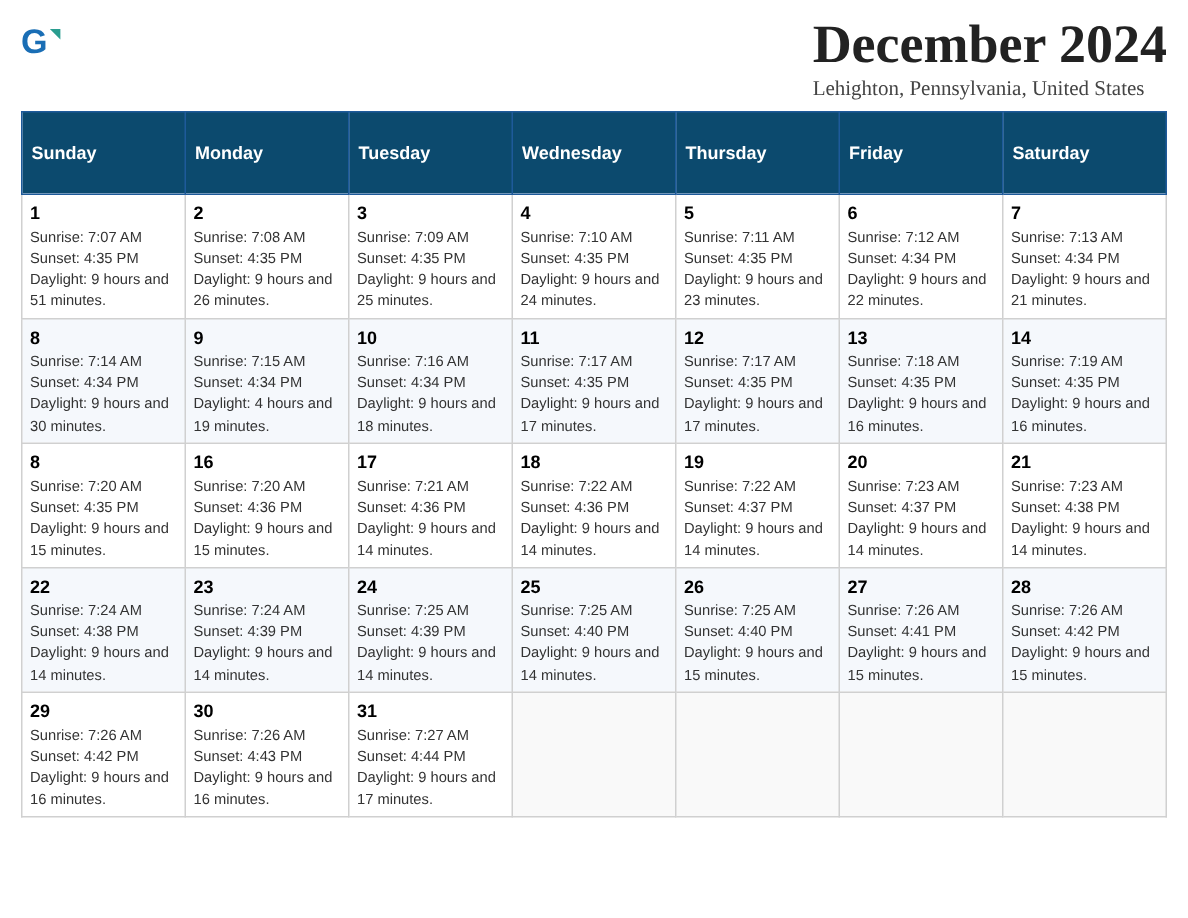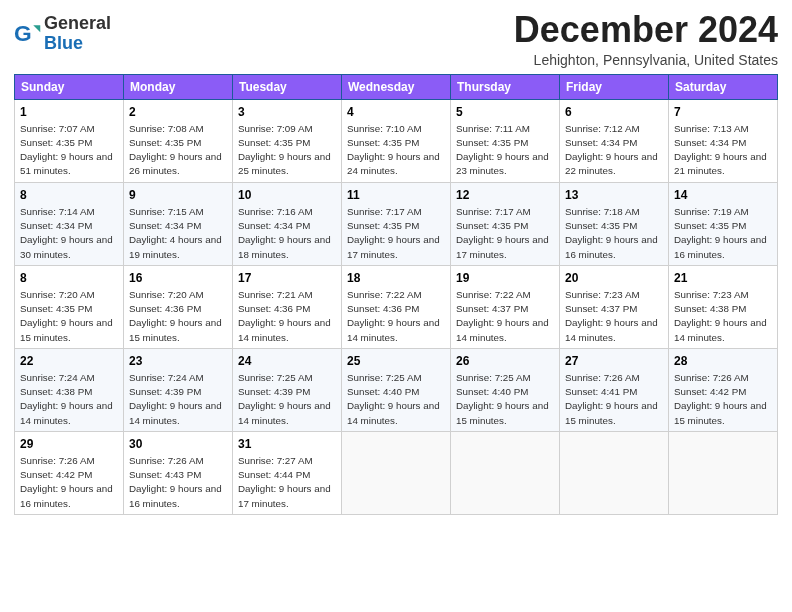--- a/index.html
+++ b/index.html
@@ -32,43 +32,44 @@
       line-height: 1.1;
     }
     .logo-general { color: #333; }
     .logo-blue { color: #1a6eb5; }
     .logo-icon {
       width: 28px;
       height: 28px;
       margin-right: 2px;
     }
     .title-block {
-      text-align: right;
+      text-align: left;
+      font-family: Liberation Serif, serif;
     }
     .month-title {
       font-size: 36px;
       font-weight: bold;
       color: #222;
       line-height: 1.1;
     }
     .location {
       font-size: 14px;
       color: #444;
       margin-top: 2px;
     }
     .calendar {
       width: 100%;
       border-collapse: collapse;
       font-size: 10.5px;
     }
     .calendar th {
-      background: #8b5cf6;
+      background: #0c4a6e;
       color: #fff;
       text-align: left;
-      padding: 5px 6px;
+      padding: 20px 6px;
       font-size: 12px;
       font-weight: bold;
       border: 1px solid #1e5a9a;
     }
     .calendar td {
       vertical-align: top;
       padding: 4px 5px;
       border: 1px solid #d0d0d0;
       width: calc(100%/7);
       min-height: 70px;
@@ -95,24 +96,20 @@
 </head>
 <body>
 <div class="page">
 
   <div class="header">
     <div class="logo">
       <svg class="logo-icon" viewBox="0 0 32 32">
         <text x="0" y="24" font-size="26" font-weight="bold" fill="#1a6eb5">G</text>
         <polygon points="22,6 30,6 30,14" fill="#2a9d8f"></polygon>
       </svg>
-      <div class="logo-text">
-        <span class="logo-general">General</span><br>
-        <span class="logo-blue">Blue</span>
-      </div>
     </div>
     <div class="title-block">
       <div class="month-title">December 2024</div>
       <div class="location">Lehighton, Pennsylvania, United States</div>
     </div>
   </div>
 
   <table class="calendar">
     <thead>
       <tr>

